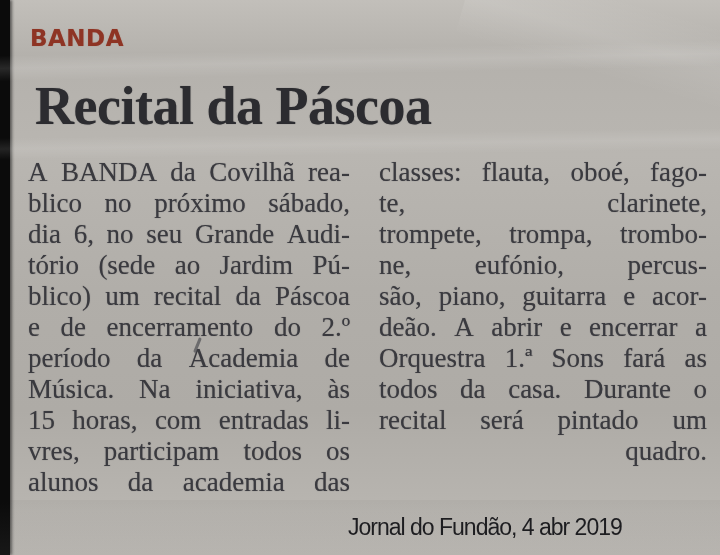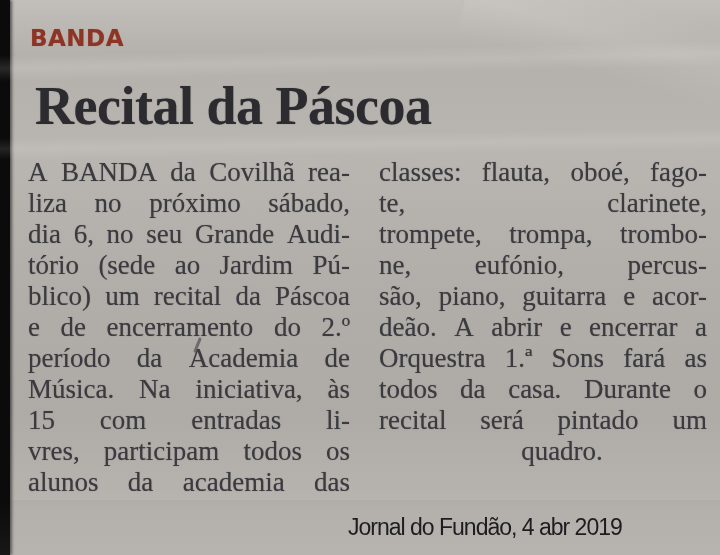--- a/index.html
+++ b/index.html
@@ -67,21 +67,21 @@
     text-shadow: 0 0 1px rgba(52,52,57,.5);
   }
   .col-1 { left: 28px;  width: 322px; }
   .col-2 { left: 379px; width: 328px; }
 
   .line {
     height: 31px; line-height: 31px;
     display: flex; justify-content: space-between;
     white-space: nowrap;
   }
-  .line.par-end { display: block; text-align: center; margin-left: 38px; }
+  .line.par-end { display: block; text-align: right; margin-left: 38px; }
   .line .it { }
 
   .credit {
     left: 348px; top: 512px;
     font-family: "Liberation Sans", sans-serif;
     font-size: 23px; line-height: 30px;
     letter-spacing: -1px;
     color: #1d1d20;
   }
 </style>
@@ -102,21 +102,21 @@
 
   <div class="abs col col-1">
       <div class="line">
         <span>A</span>
         <span>BANDA</span>
         <span>da</span>
         <span>Covilhã</span>
         <span>rea-</span>
       </div>
       <div class="line">
-        <span>liza</span>
+        <span>blico</span>
         <span>no</span>
         <span>próximo</span>
         <span>sábado,</span>
       </div>
       <div class="line">
         <span>dia</span>
         <span>6,</span>
         <span>no</span>
         <span>seu</span>
         <span>Grande</span>
@@ -150,20 +150,21 @@
         <span>de</span>
       </div>
       <div class="line">
         <span>Música.</span>
         <span>Na</span>
         <span>iniciativa,</span>
         <span>às</span>
       </div>
       <div class="line">
         <span>15</span>
+        <span>horas,</span>
         <span>com</span>
         <span>entradas</span>
         <span>li-</span>
       </div>
       <div class="line">
         <span>vres,</span>
         <span>participam</span>
         <span>todos</span>
         <span>os</span>
       </div>

